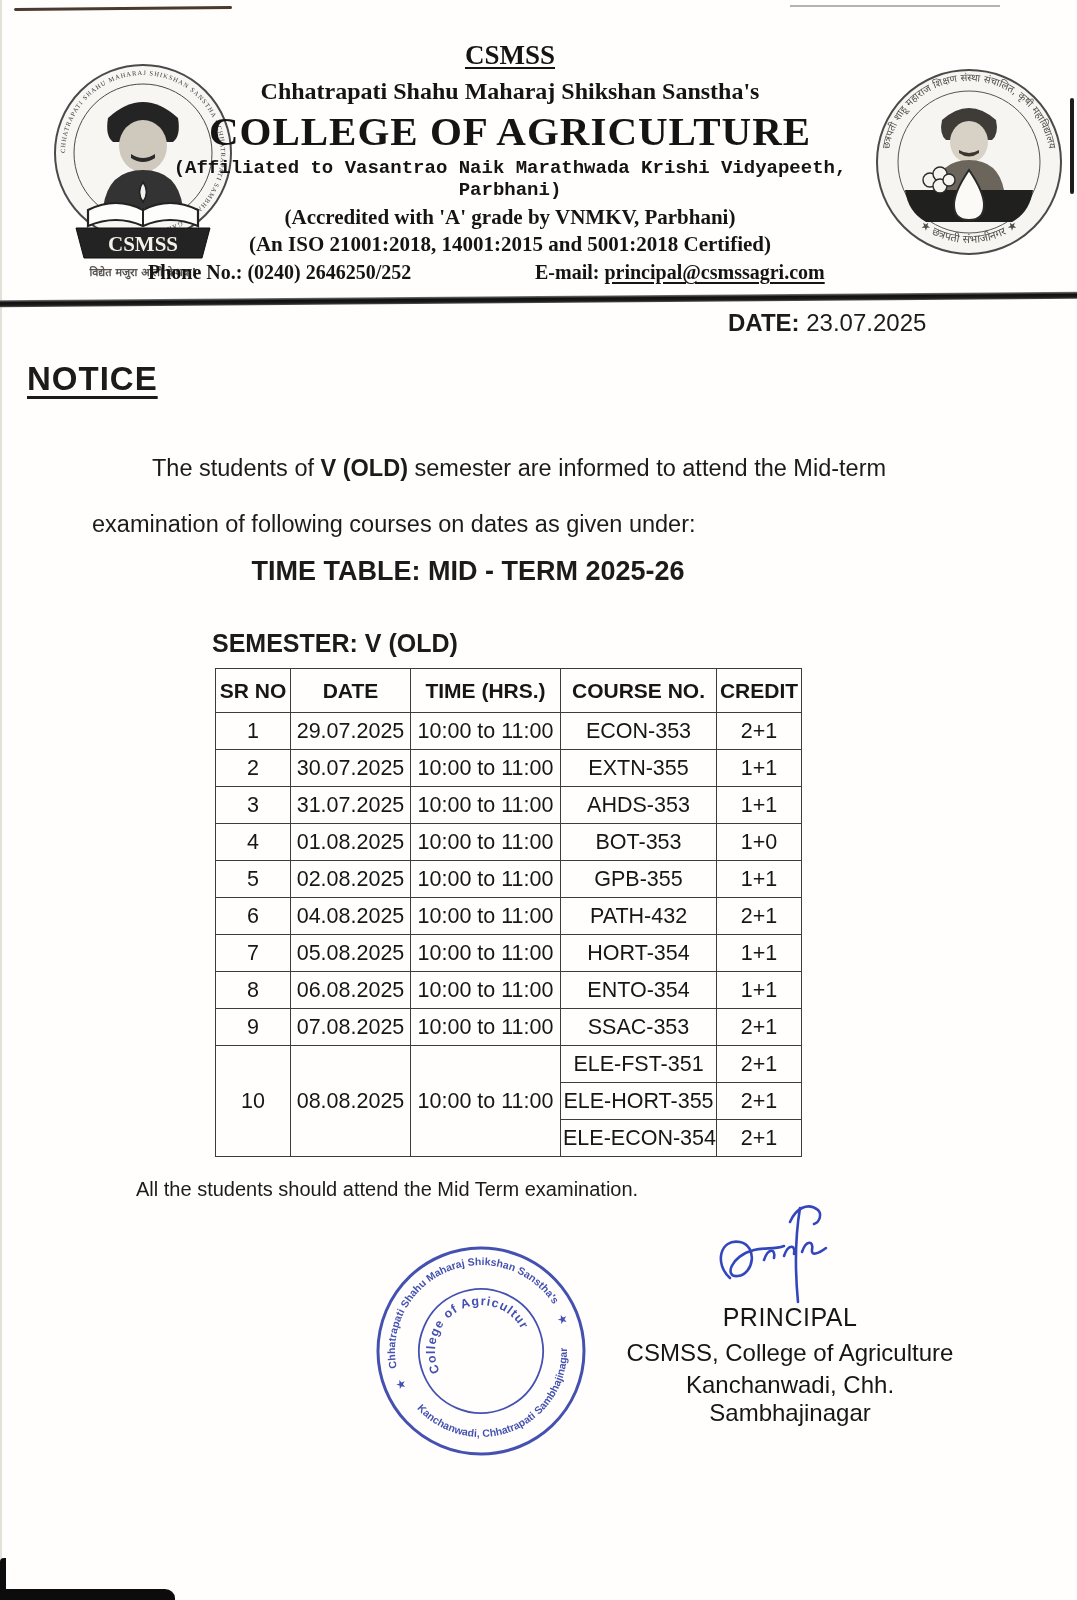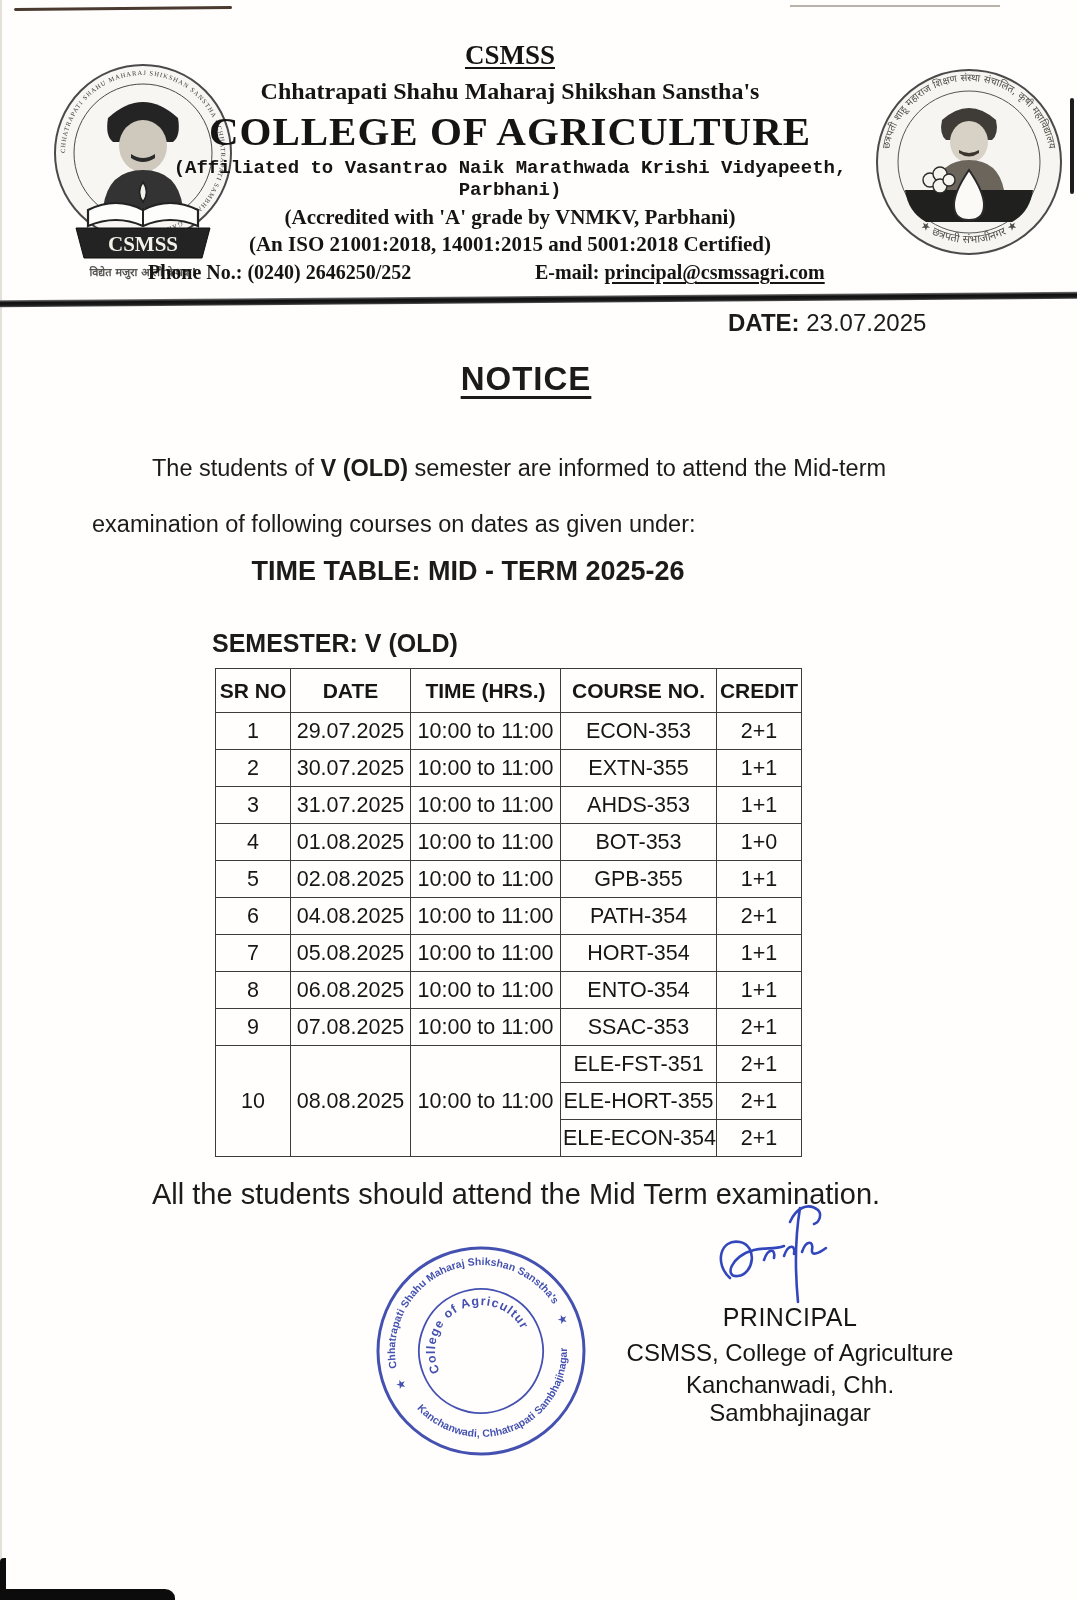--- a/index.html
+++ b/index.html
@@ -26,37 +26,37 @@
   .logo { position:absolute; }
   .logo-left  { top:58px;  left:48px;  }
   .logo-right { top:62px;  left:872px; }
   
   .rule { position:absolute; top:296px; left:-6px; width:1090px; height:7px;
     background:linear-gradient(to bottom,#777 0,#101010 35%,#1c1c1c 75%,#555 100%);
     transform:rotate(-0.45deg); }
   
   .date-line { position:absolute; top:309px; left:728px; font-size:24px; white-space:nowrap; }
   .date-line .lbl { font-weight:bold;text-align:right; }
-  .notice-title { position:absolute; top:360px; left:0; width:1040px; text-align:center;
+  .notice-title { position:absolute; top:360px; left:15px; width:1040px; 
     font-size:33px; font-weight:bold; letter-spacing:1px;
     text-decoration:underline; text-underline-offset:6px;padding-left:12px; }
   .para { position:absolute; top:440px; left:92px; width:890px;
     font-size:23.5px; line-height:56px; text-indent:60px; }
   .tt-title { position:absolute; top:556px; left:0; width:936px; text-align:center;
     font-size:27px; font-weight:bold; }
   .sem-label { position:absolute; top:629px; left:212px; font-size:25px; font-weight:bold; }
   
   table.tt { position:absolute; top:668px; left:215px; width:586px;
     border-collapse:collapse; table-layout:fixed; font-size:21.5px; color:#161616; }
   table.tt th, table.tt td { border:1.6px solid #3c3c3c; text-align:center;
     padding:0 2px; height:37px; overflow:hidden; white-space:nowrap; }
   table.tt th { height:44px; font-size:21px; font-weight:bold; }
   .col-sr{width:75px} .col-date{width:120px} .col-time{width:150px}
   .col-course{width:156px} .col-credit{width:85px}
-  .closing { position:absolute; top:1178px; left:152px; font-size:29px; }
+  .closing { position:absolute; top:1178px; left:136px; font-size:20px; }
   
   .principal-block { position:absolute; top:1303px; left:608px; width:364px;
     text-align:center; color:#161616; }
   .principal-label { font-size:25px; font-weight:normal; letter-spacing:0.5px; }
   .principal-org   { font-size:24px; margin-top:7px;text-align:center; }
   .principal-place { font-size:24px; margin-top:4px; }
   .stamp { position:absolute; top:1236px; left:366px; }
   .signature { position:absolute; top:1198px; left:700px; }
   
   .art { position:absolute; pointer-events:none; }
@@ -225,21 +225,21 @@
         <td>5</td>
           <td>02.08.2025</td>
         <td>10:00 to 11:00</td>
           <td>GPB-355</td>
         <td>1+1</td>
       </tr>
       <tr>
         <td>6</td>
           <td>04.08.2025</td>
         <td>10:00 to 11:00</td>
-          <td>PATH-354</td>
+          <td>PATH-432</td>
         <td>2+1</td>
       </tr>
       <tr>
         <td>7</td>
           <td>05.08.2025</td>
         <td>10:00 to 11:00</td>
           <td>HORT-354</td>
         <td>1+1</td>
       </tr>
       <tr>

